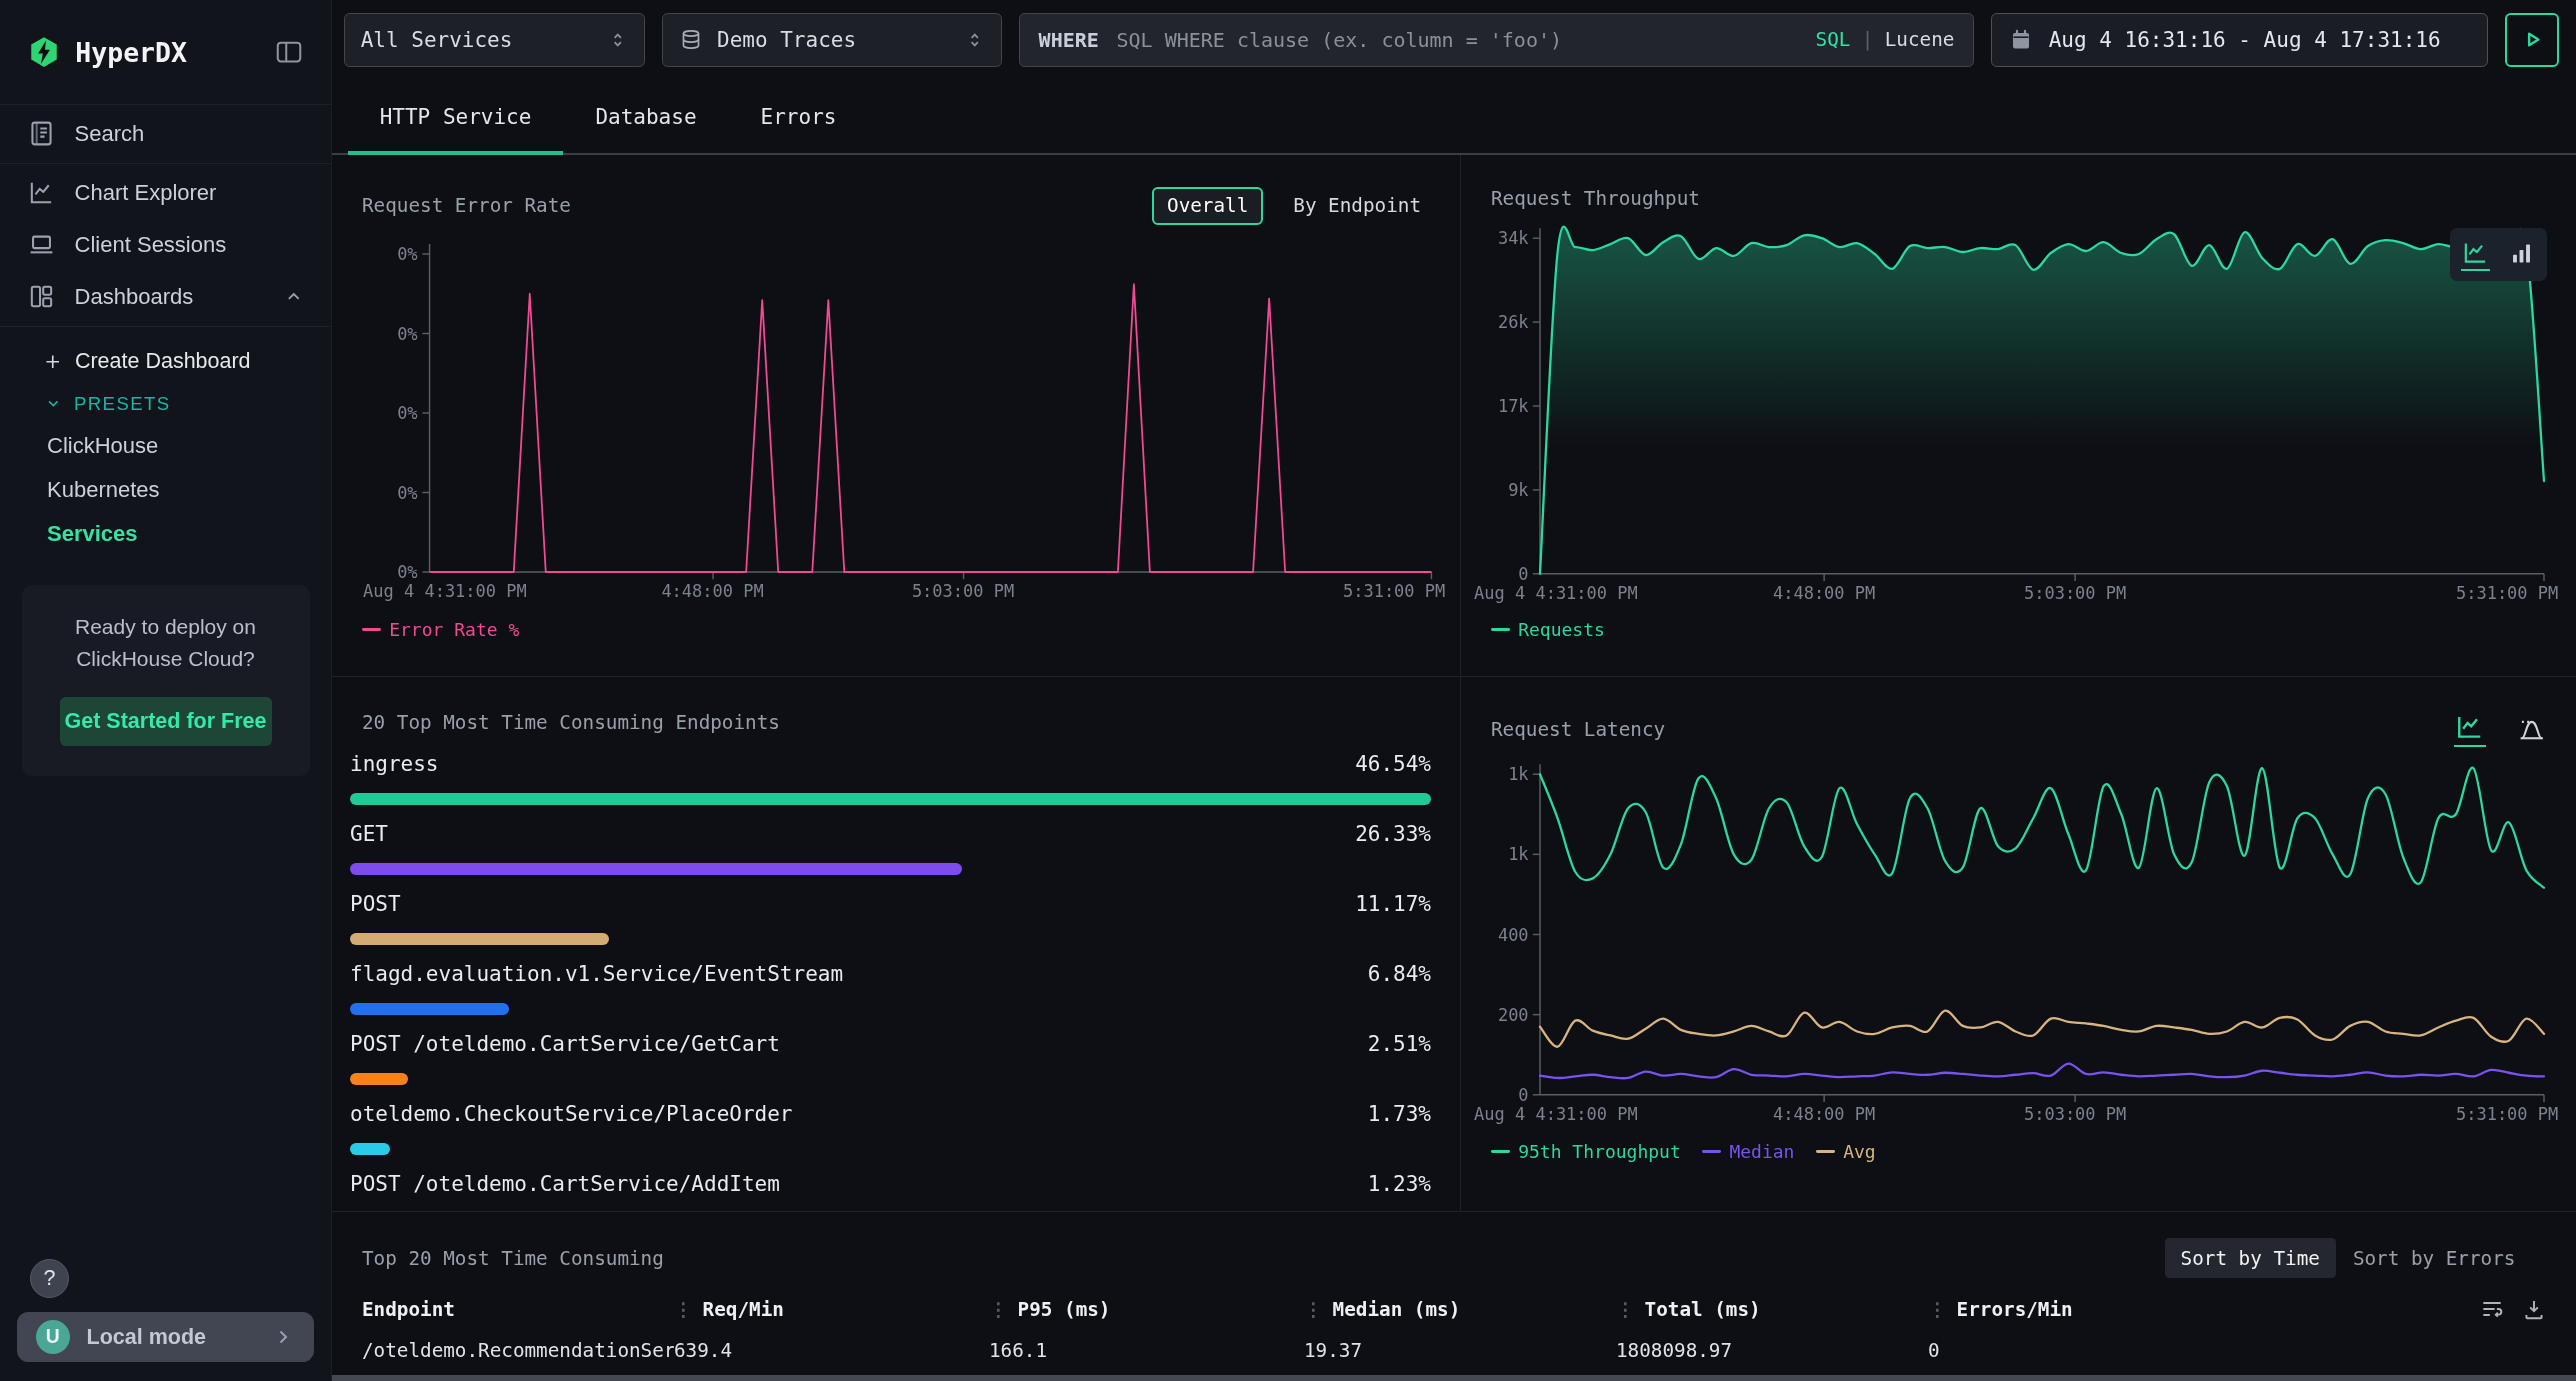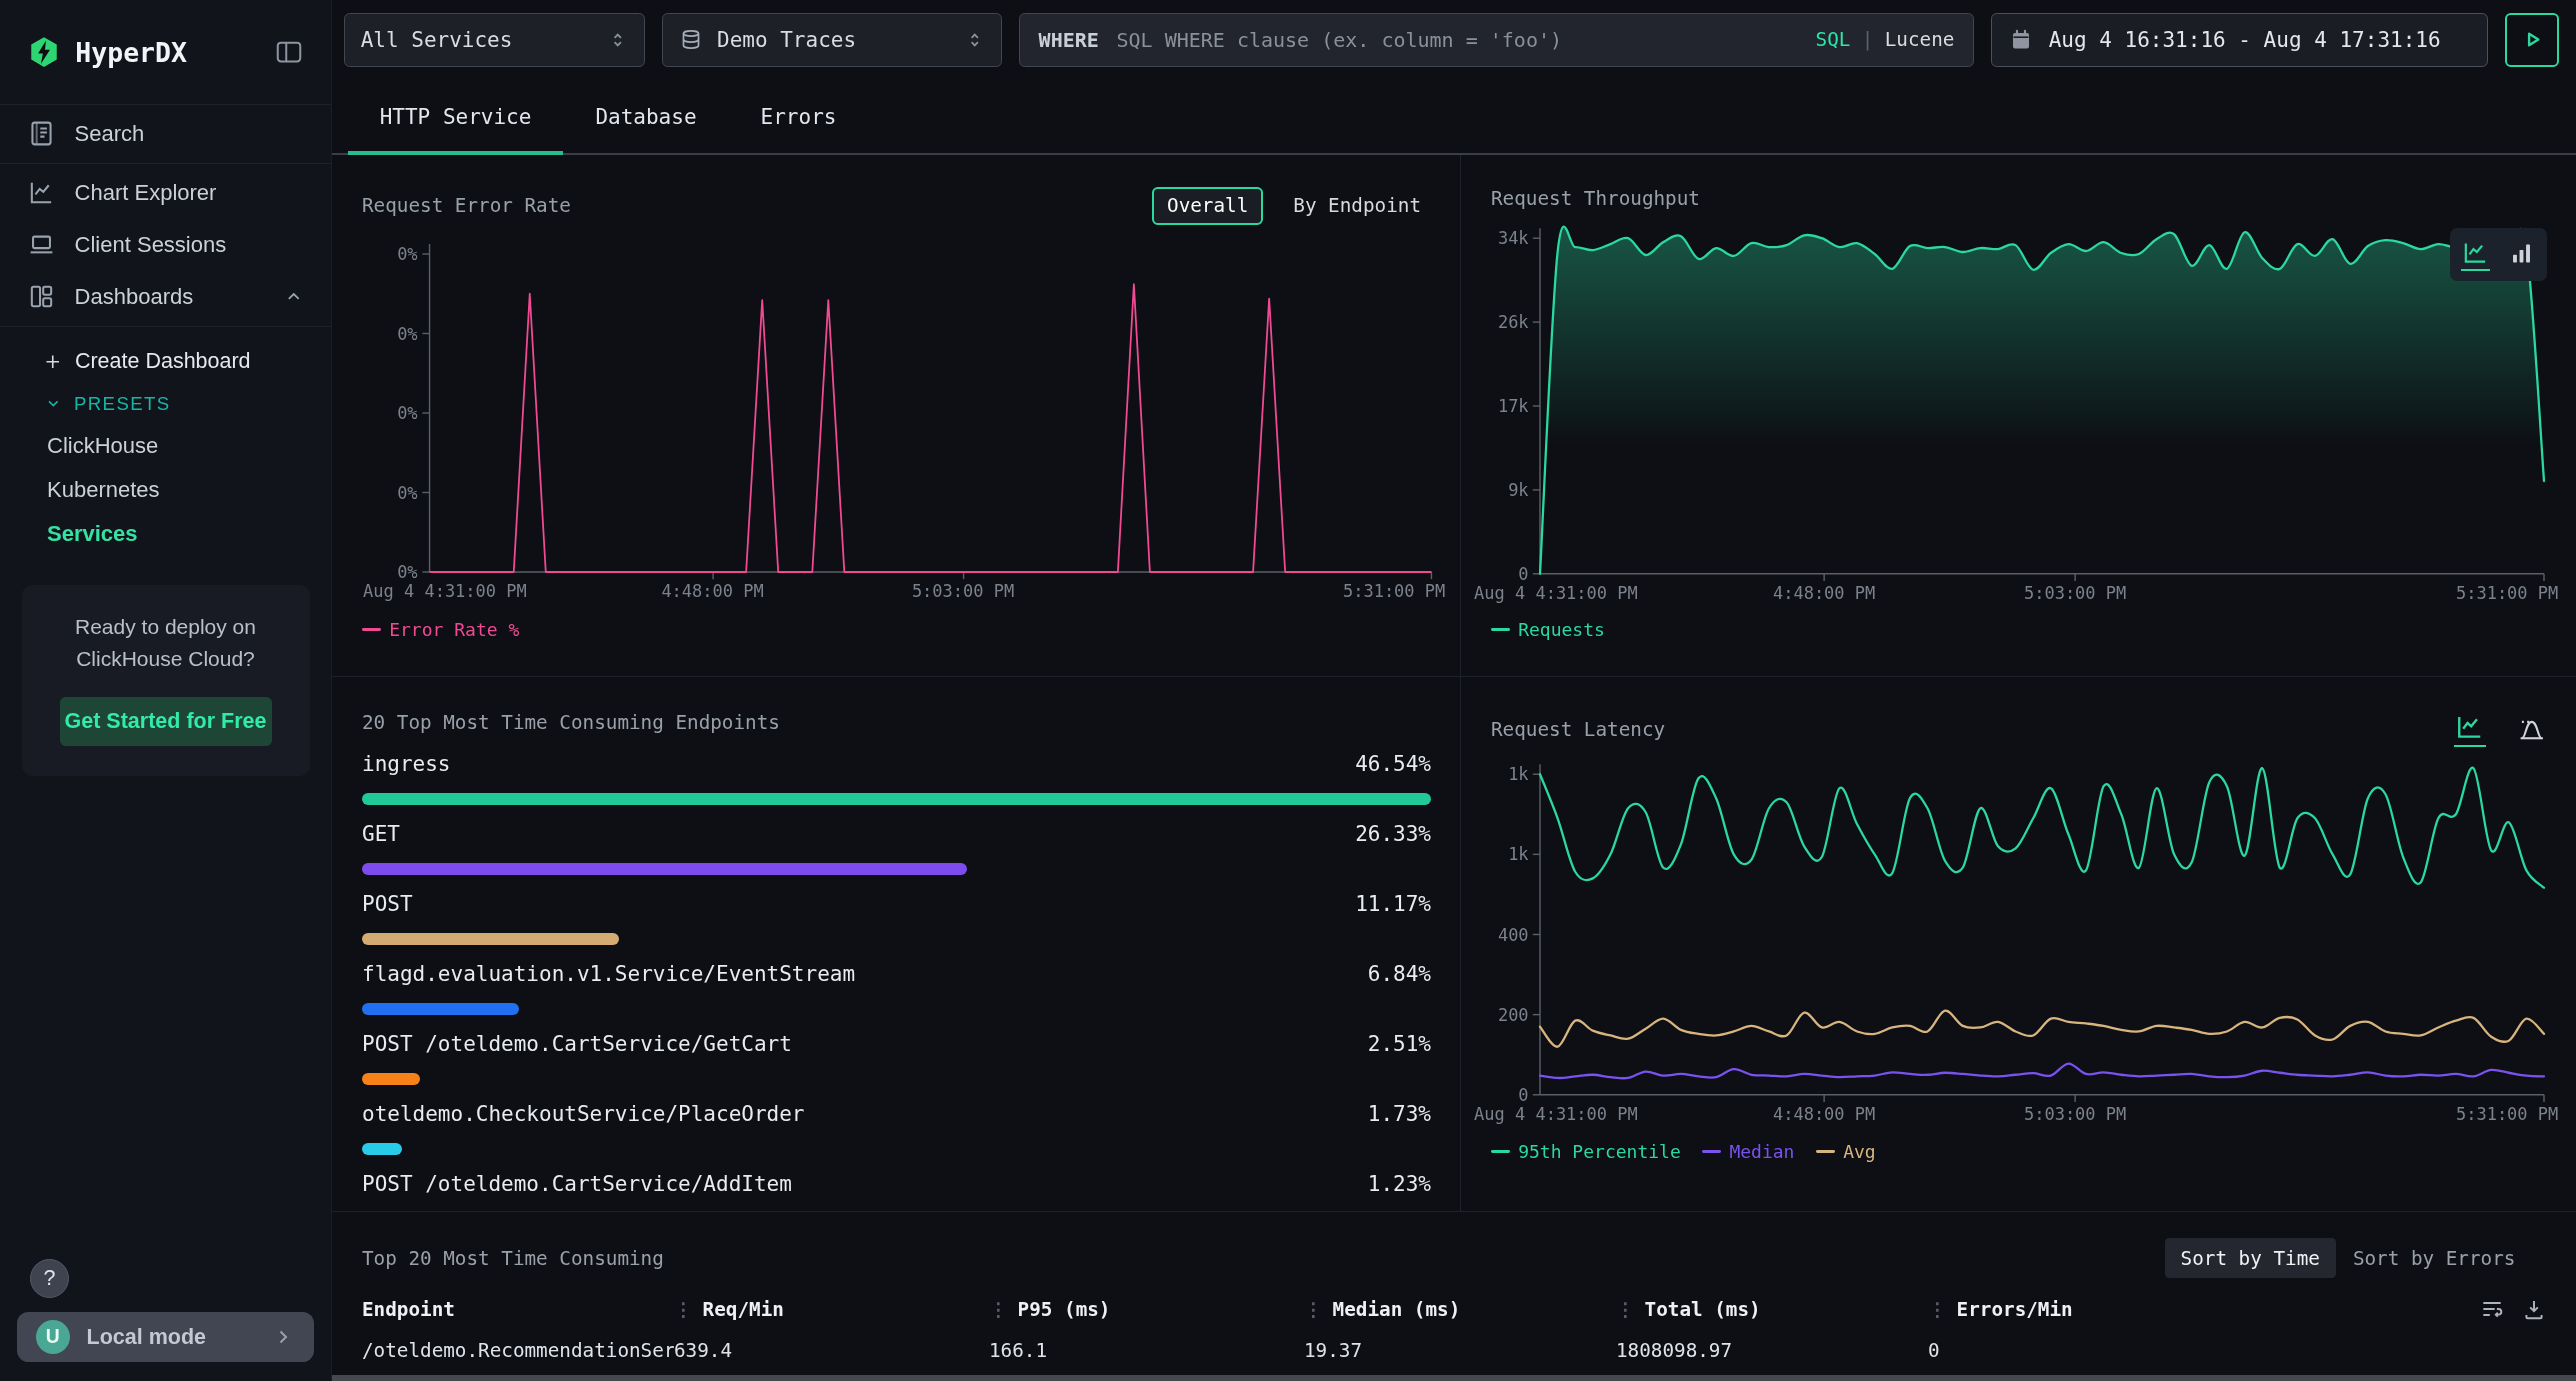--- a/index.html
+++ b/index.html
@@ -95,21 +95,21 @@
   .legend .litem{display:flex;align-items:center;gap:8.6px;font-size:18px;}
   .legend .dash{width:18.6px;height:2.9px;border-radius:1.4px;display:inline-block;}
 
   .charttype-box{position:absolute;right:29px;top:73px;width:97px;height:53px;background:#1c222c;border-radius:7.2px;
                  display:flex;align-items:center;justify-content:center;gap:17px;z-index:3;}
   .ct-ico{width:29px;height:29px;display:flex;cursor:pointer;color:#cfd4da;padding-bottom:2.9px;}
   .ct-ico.active{color:#2bd99f;border-bottom:2.9px solid #2bd99f;}
   .lat-icons{margin-left:auto;display:flex;gap:30px;align-items:center;}
   .lat-icons .ct-ico{width:31.5px;height:31.5px;}
 
-  .ep-list{position:absolute;left:30px;right:29px;top:69px;}
+  .ep-list{position:absolute;left:18px;right:29px;top:69px;}
   .ep-row{height:70px;position:relative;cursor:pointer;}
   .ep-head{display:flex;justify-content:space-between;font-size:21px;color:#e8ebef;padding-top:5.7px;}
   .ep-bar{margin-top:17px;height:12px;border-radius:6.4px;}
 
   .sort-group{margin-left:auto;display:flex;gap:4.3px;padding-right:18.6px;}
   .btn-sort-time{background:#24272f;border:none;border-radius:4.3px;color:#f0f2f4;font-size:19.3px;padding:8.6px 15.7px;font-family:inherit;cursor:pointer;}
   .btn-sort-errors{background:transparent;border:none;color:#99a0a9;font-size:19.3px;padding:8.6px 13px;font-family:inherit;cursor:pointer;}
   .thead{position:absolute;top:84px;left:30px;right:29px;display:flex;align-items:center;font-weight:bold;font-size:19.3px;color:#eef0f3;}
   .trow{position:absolute;top:127px;left:30px;right:29px;display:flex;align-items:center;font-size:19.3px;color:#e0e4e9;cursor:pointer;}
   .cell{display:flex;align-items:center;overflow:hidden;white-space:nowrap;box-sizing:border-box;}
@@ -515,21 +515,21 @@
               <line x1="747.7990000000001" y1="448" x2="747.7990000000001" y2="458" stroke="#5a6067" stroke-width="2"></line>
               <line x1="1403" y1="448" x2="1403" y2="458" stroke="#5a6067" stroke-width="2"></line>
               <path d="M0,0C4.1,10.3 16.4,38.9 24.6,61.6C32.8,84.3 41.0,122.3 49.2,136.3C57.4,150.3 65.6,149.6 73.8,145.6C82.0,141.6 90.3,128.3 98.5,112.0C106.7,95.7 114.9,57.4 123.1,47.6C131.3,37.8 139.5,39.4 147.7,53.2C155.9,67.0 164.1,123.2 172.3,130.7C180.5,138.1 188.7,118.8 196.9,98.0C205.1,77.2 213.3,16.3 221.5,5.6C229.7,-5.1 237.9,15.9 246.1,33.6C254.3,51.3 262.5,97.7 270.8,112.0C279.0,126.3 287.2,130.2 295.4,119.5C303.6,108.7 311.8,61.0 320.0,47.6C328.2,34.2 336.4,30.3 344.6,39.2C352.8,48.1 361.0,88.0 369.2,100.8C377.4,113.6 385.6,129.3 393.8,115.7C402.0,102.2 410.2,27.2 418.4,19.6C426.6,12.0 434.8,54.6 443.1,70.0C451.3,85.4 459.5,100.6 467.7,112.0C475.9,123.4 484.1,151.2 492.3,138.1C500.5,125.1 508.7,48.7 516.9,33.6C525.1,18.5 533.3,33.0 541.5,47.6C549.7,62.2 557.9,107.5 566.1,121.3C574.3,135.2 582.5,143.0 590.7,130.7C598.9,118.4 607.1,52.6 615.4,47.6C623.6,42.6 631.8,91.5 640.0,100.8C648.2,110.1 656.4,110.1 664.6,103.6C672.8,97.1 681.0,75.6 689.2,61.6C697.4,47.6 705.6,15.9 713.8,19.6C722.0,23.3 730.2,64.9 738.4,84.0C746.6,103.1 754.8,145.6 763.0,134.4C771.2,123.2 779.4,29.9 787.6,16.8C795.9,3.7 804.1,37.0 812.3,56.0C820.5,75.0 828.7,136.7 836.9,130.7C845.1,124.6 853.3,22.7 861.5,19.6C869.7,16.5 877.9,94.7 886.1,112.0C894.3,129.3 902.5,140.0 910.7,123.2C918.9,106.4 927.1,28.9 935.3,11.2C943.5,-6.5 951.7,-0.3 959.9,16.8C968.2,33.9 976.4,118.1 984.6,113.9C992.8,109.7 1001.0,-11.2 1009.2,-8.4C1017.4,-5.6 1025.6,119.0 1033.8,130.7C1042.0,142.3 1050.2,73.1 1058.4,61.6C1066.6,50.1 1074.8,53.2 1083.0,61.6C1091.2,70.0 1099.4,98.9 1107.6,112.0C1115.8,125.1 1124.0,153.1 1132.2,140.0C1140.5,126.9 1148.7,52.3 1156.9,33.6C1165.1,14.9 1173.3,14.3 1181.5,28.0C1189.7,41.7 1197.9,95.2 1206.1,115.7C1214.3,136.3 1222.5,160.2 1230.7,151.2C1238.9,142.2 1247.1,77.5 1255.3,61.6C1263.5,45.7 1271.7,67.7 1279.9,56.0C1288.1,44.3 1296.3,-16.8 1304.5,-8.4C1312.7,-0.0 1321.0,93.8 1329.2,106.4C1337.4,119.0 1345.6,62.5 1353.8,67.2C1362.0,71.9 1370.2,119.2 1378.4,134.4C1386.6,149.6 1398.9,154.6 1403.0,158.7" fill="none" stroke="#2bd99f" stroke-width="3.2" stroke-linejoin="round" stroke-linecap="round"></path>
               <path d="M0,421.12C4.1,421.7 16.4,424.3 24.6,424.5C32.8,424.7 41.0,423.0 49.2,422.2C57.4,421.5 65.6,419.8 73.8,420.0C82.0,420.2 90.3,422.6 98.5,423.4C106.7,424.1 114.9,425.8 123.1,424.5C131.3,423.2 139.5,416.1 147.7,415.5C155.9,415.0 164.1,420.6 172.3,421.1C180.5,421.7 188.7,418.7 196.9,418.9C205.1,419.1 213.3,421.5 221.5,422.2C229.7,423.0 237.9,425.0 246.1,423.4C254.3,421.7 262.5,412.7 270.8,412.2C279.0,411.6 287.2,418.5 295.4,420.0C303.6,421.5 311.8,420.7 320.0,421.1C328.2,421.5 336.4,422.6 344.6,422.2C352.8,421.9 361.0,419.1 369.2,418.9C377.4,418.7 385.6,420.4 393.8,421.1C402.0,421.9 410.2,423.2 418.4,423.4C426.6,423.5 434.8,422.6 443.1,422.2C451.3,421.9 459.5,422.1 467.7,421.1C475.9,420.2 484.1,417.0 492.3,416.6C500.5,416.3 508.7,418.3 516.9,418.9C525.1,419.4 533.3,420.3 541.5,420.0C549.7,419.7 557.9,417.4 566.1,417.2C574.3,417.0 582.5,418.2 590.7,418.9C598.9,419.5 607.1,420.6 615.4,421.1C623.6,421.7 631.8,422.4 640.0,422.2C648.2,422.1 656.4,420.7 664.6,420.0C672.8,419.3 681.0,417.6 689.2,417.8C697.4,417.9 705.6,423.4 713.8,421.1C722.0,418.9 730.2,404.7 738.4,404.3C746.6,403.9 754.8,416.8 763.0,418.9C771.2,420.9 779.4,416.5 787.6,416.6C795.9,416.8 804.1,419.1 812.3,420.0C820.5,420.9 828.7,422.1 836.9,422.2C845.1,422.4 853.3,421.5 861.5,421.1C869.7,420.7 877.9,420.4 886.1,420.0C894.3,419.6 902.5,418.5 910.7,418.9C918.9,419.3 927.1,421.5 935.3,422.2C943.5,423.0 951.7,423.5 959.9,423.4C968.2,423.2 976.4,422.6 984.6,421.1C992.8,419.6 1001.0,415.1 1009.2,414.4C1017.4,413.7 1025.6,416.3 1033.8,417.2C1042.0,418.1 1050.2,419.3 1058.4,420.0C1066.6,420.7 1074.8,420.7 1083.0,421.1C1091.2,421.5 1099.4,422.4 1107.6,422.2C1115.8,422.1 1124.0,420.9 1132.2,420.0C1140.5,419.1 1148.7,416.5 1156.9,416.6C1165.1,416.8 1173.3,420.2 1181.5,421.1C1189.7,422.1 1197.9,422.4 1206.1,422.2C1214.3,422.1 1222.5,420.2 1230.7,420.0C1238.9,419.8 1247.1,421.3 1255.3,421.1C1263.5,420.9 1271.7,418.7 1279.9,418.9C1288.1,419.1 1296.3,423.2 1304.5,422.2C1312.7,421.3 1321.0,414.1 1329.2,413.3C1337.4,412.4 1345.6,415.9 1353.8,417.2C1362.0,418.5 1370.2,420.3 1378.4,421.1C1386.6,422.0 1398.9,422.1 1403.0,422.2" fill="none" stroke="#7a52f0" stroke-width="3.2" stroke-linejoin="round" stroke-linecap="round"></path>
               <path d="M0,352.8C4.1,357.5 16.4,382.2 24.6,380.8C32.8,379.4 41.0,348.1 49.2,344.4C57.4,340.7 65.6,354.9 73.8,358.4C82.0,361.9 90.3,363.3 98.5,365.1C106.7,367.0 114.9,371.2 123.1,369.6C131.3,368.0 139.5,360.3 147.7,355.6C155.9,350.9 164.1,341.3 172.3,341.6C180.5,341.9 188.7,353.7 196.9,357.3C205.1,360.8 213.3,361.6 221.5,362.9C229.7,364.2 237.9,365.7 246.1,365.1C254.3,364.6 262.5,361.8 270.8,359.5C279.0,357.3 287.2,351.7 295.4,351.7C303.6,351.7 311.8,357.3 320.0,359.5C328.2,361.8 336.4,369.5 344.6,365.1C352.8,360.7 361.0,335.1 369.2,333.2C377.4,331.3 385.6,351.8 393.8,353.9C402.0,356.1 410.2,345.1 418.4,346.1C426.6,347.0 434.8,356.7 443.1,359.5C451.3,362.3 459.5,363.8 467.7,362.9C475.9,361.9 484.1,355.8 492.3,353.9C500.5,352.1 508.7,350.7 516.9,351.7C525.1,352.6 533.3,363.1 541.5,359.5C549.7,356.0 557.9,331.7 566.1,330.4C574.3,329.1 582.5,347.8 590.7,351.7C598.9,355.6 607.1,354.9 615.4,353.9C623.6,353.0 631.8,345.1 640.0,346.1C648.2,347.0 656.4,356.3 664.6,359.5C672.8,362.7 681.0,368.1 689.2,365.1C697.4,362.1 705.6,344.8 713.8,341.6C722.0,338.4 730.2,345.0 738.4,346.1C746.6,347.2 754.8,347.4 763.0,348.3C771.2,349.3 779.4,350.2 787.6,351.7C795.9,353.2 804.1,356.0 812.3,357.3C820.5,358.6 828.7,360.5 836.9,359.5C845.1,358.6 853.3,352.6 861.5,351.7C869.7,350.7 877.9,353.0 886.1,353.9C894.3,354.9 902.5,355.8 910.7,357.3C918.9,358.8 927.1,362.5 935.3,362.9C943.5,363.3 951.7,362.3 959.9,359.5C968.2,356.7 976.4,347.0 984.6,346.1C992.8,345.1 1001.0,354.9 1009.2,353.9C1017.4,353.0 1025.6,342.3 1033.8,340.5C1042.0,338.6 1050.2,338.6 1058.4,342.7C1066.6,346.8 1074.8,360.5 1083.0,365.1C1091.2,369.8 1099.4,373.0 1107.6,370.7C1115.8,368.5 1124.0,355.8 1132.2,351.7C1140.5,347.6 1148.7,344.8 1156.9,346.1C1165.1,347.4 1173.3,356.7 1181.5,359.5C1189.7,362.3 1197.9,361.9 1206.1,362.9C1214.3,363.8 1222.5,366.6 1230.7,365.1C1238.9,363.6 1247.1,357.4 1255.3,353.9C1263.5,350.5 1271.7,346.6 1279.9,344.4C1288.1,342.2 1296.3,336.7 1304.5,340.5C1312.7,344.2 1321.0,361.5 1329.2,366.8C1337.4,372.1 1345.6,376.6 1353.8,372.4C1362.0,368.2 1370.2,343.2 1378.4,341.6C1386.6,340.0 1398.9,359.3 1403.0,362.9" fill="none" stroke="#d8b57e" stroke-width="3.2" stroke-linejoin="round" stroke-linecap="round"></path>
             </svg>
           </div>
         <div class="legend">
             <span class="litem">
               <span class="dash" style="background: rgb(43, 217, 159);"></span>
-              <span style="color: rgb(43, 217, 159);">95th Percentile</span>
+              <span style="color: rgb(43, 217, 159);">95th Throughput</span>
             </span>
             <span class="litem">
               <span class="dash" style="background: rgb(122, 82, 240);"></span>
               <span style="color: rgb(122, 82, 240);">Median</span>
             </span>
             <span class="litem">
               <span class="dash" style="background: rgb(216, 181, 126);"></span>
               <span style="color: rgb(216, 181, 126);">Avg</span>
             </span>
           </div>

